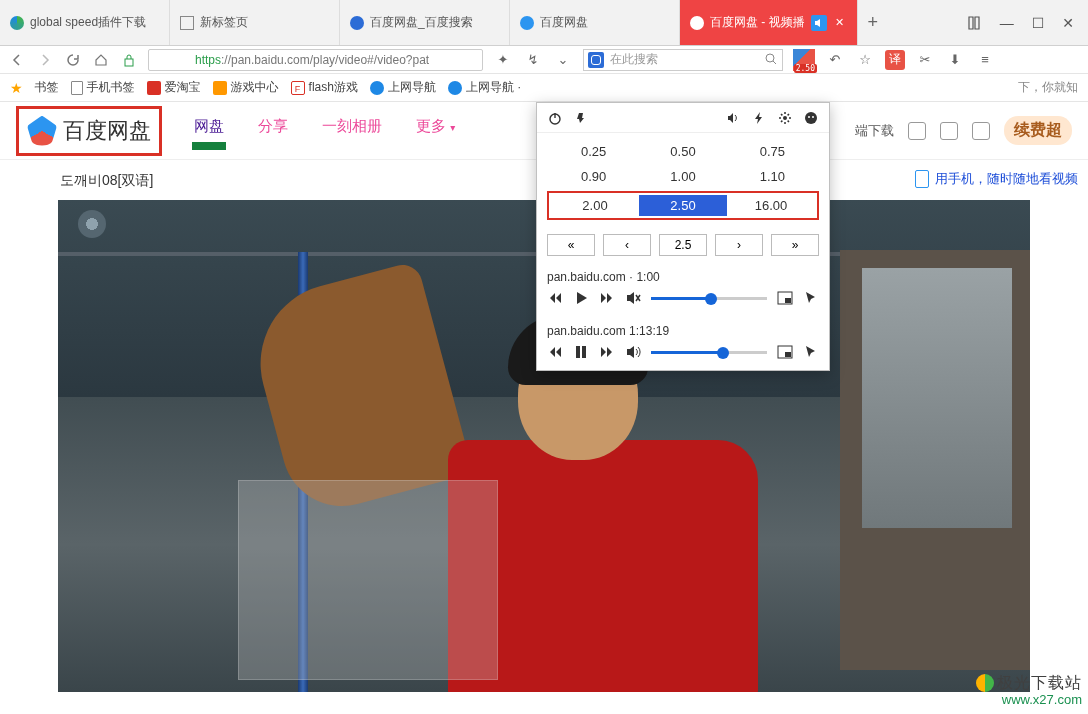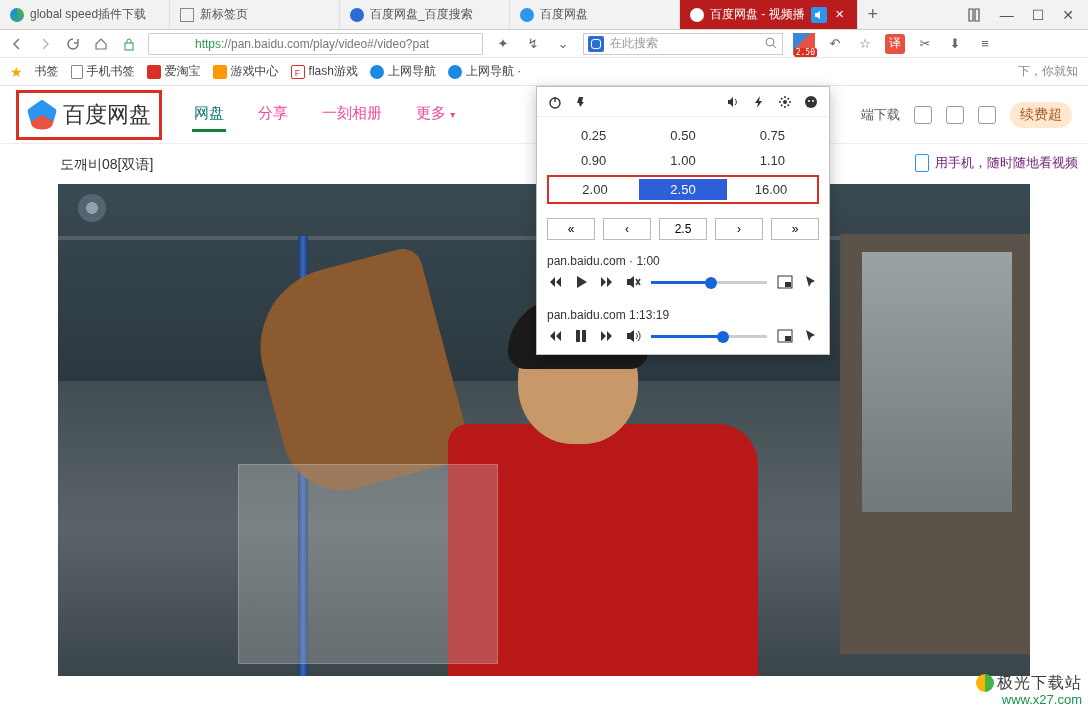--- a/index.html
+++ b/index.html
@@ -1,21 +1,21 @@
 <!DOCTYPE html>
 <html><head>
 <meta charset="utf-8">
 <style>
 * { margin: 0; padding: 0; box-sizing: border-box; font-family: "Microsoft YaHei", Arial, sans-serif; }
 body { width: 1088px; height: 714px; background: #fff; overflow: hidden; position: relative; font-size: 13px; }
 
 
-.tabbar { height: 30px; background: #f2f2f2; display: flex; align-items: center; border-bottom: 1px solid #d0d0d0; }
+.tabbar { height: 46px; background: #f2f2f2; display: flex; align-items: center; border-bottom: 1px solid #d0d0d0; }
 .tab { height: 100%; padding: 0 10px; display: flex; align-items: center; gap: 6px; font-size: 12px; border-right: 1px solid #ddd; color: #555; cursor: pointer; min-width: 170px; max-width: 180px; }
-.tab.active { background: #b91c1c; color: #fff; }
+.tab.active { background: #ef4444; color: #fff; }
 .tab .close { margin-left: auto; width: 14px; height: 14px; display:flex;align-items:center;justify-content:center; font-size: 11px; }
 .tab.active .muteicon { display:flex; }
 .muteicon { display:none; width:16px;height:16px;background:#2c95f0;border-radius:2px;align-items:center;justify-content:center; }
 .newtab { width:30px;text-align:center;font-size:18px;color:#666;cursor:pointer; }
 .winctrl { margin-left:auto; display:flex; gap:18px; padding-right:14px; color:#555; font-size:14px; }
 .winctrl span { cursor:pointer; }
 
 
 .addrbar { height: 28px; display:flex; align-items:center; padding: 0 8px; gap:10px; border-bottom:1px solid #e5e5e5; }
 .navbtn { width:18px; height:18px; cursor:pointer; color:#777; display:flex;align-items:center;justify-content:center; }
@@ -44,28 +44,28 @@
 .page { position:relative; height:calc(714px - 30px - 28px - 28px); }
 
 
 .pan-header { height:58px; display:flex; align-items:center; padding:0 16px; gap:30px; border-bottom:1px solid #eee; }
 .logo-box{border:3px solid #d93025; padding:4px 8px; height:50px; display:flex;align-items:center; }
 .logo { display:flex; align-items:center; gap:6px; font-size:22px; font-weight:500; color:#333; }
 .logo-icon { width:30px;height:30px;position:relative; }
 .logo-icon::before{content:"";position:absolute;width:30px;height:30px;border-radius:50%;background:conic-gradient(#2c95f0 0 120deg,#e85245 120deg 240deg,#2c95f0 240deg 360deg);clip-path:polygon(50% 0,100% 35%,80% 100%,20% 100%,0 35%);}
 .navlinks { display:flex; gap:30px; font-size:15px; }
 .navlink { color:#ec4899; cursor:pointer; padding:6px 2px; }
-.navlink.active { color:#0f766e; border-bottom:3px solid #15803d; }
+.navlink.active { color:#4c1d95; border-bottom:8px solid #15803d; }
 .header-right { margin-left:auto; display:flex; align-items:center; gap:14px; font-size:13px; }
 .header-right .hicon{width:18px;height:18px;border:1px solid #999;border-radius:3px;cursor:pointer;}
-.vip-btn{background:#ffe7d0;color:#a85c1e;padding:4px 10px;border-radius:14px;cursor:pointer;font-size:14px;}
+.vip-btn{background:#ffe7d0;color:#a85c1e;padding:4px 10px;border-radius:14px;cursor:pointer;font-size:16px;font-weight:bold;}
 .dl-link{color:#555;cursor:pointer;}
 
 
-.mob-hint{position:absolute;right:10px;top:68px;display:flex;align-items:center;gap:6px;color:#701a75;font-size:13px;cursor:pointer;}
+.mob-hint{position:absolute;right:10px;top:68px;display:flex;align-items:center;gap:6px;color:#1d4ed8;font-size:13px;cursor:pointer;}
 .mob-hint .phone{width:14px;height:18px;border:1.5px solid #2c95f0;border-radius:2px;}
 
 
 .vtitle { padding:12px 60px 4px; font-size:14px; color:#333; font-weight:500;}
 .videoframe { margin:6px 58px 0; height:492px; background:#1a2a32; position:relative; overflow:hidden; }
 .bus { position:absolute; inset:0; background:linear-gradient(180deg,#3a4a52 0%,#2b3840 40%,#414d52 40%,#5a6468 70%,#3a454a 100%); }
 .bus::after{content:"";position:absolute;left:20px;top:10px;width:28px;height:28px;border-radius:50%;background:radial-gradient(circle,#8fa2ad 30%,transparent 30%),#556670;}
 .bus-handrail{position:absolute;top:52px;left:0;right:0;height:4px;background:#555f68;}
 .bus-pole{position:absolute;top:52px;left:240px;width:10px;height:440px;background:linear-gradient(90deg,#1a3a72,#3a6ab8,#1a3a72);}
 .bus-frame{position:absolute;right:0;top:50px;width:190px;height:420px;background:#5b5249;}

